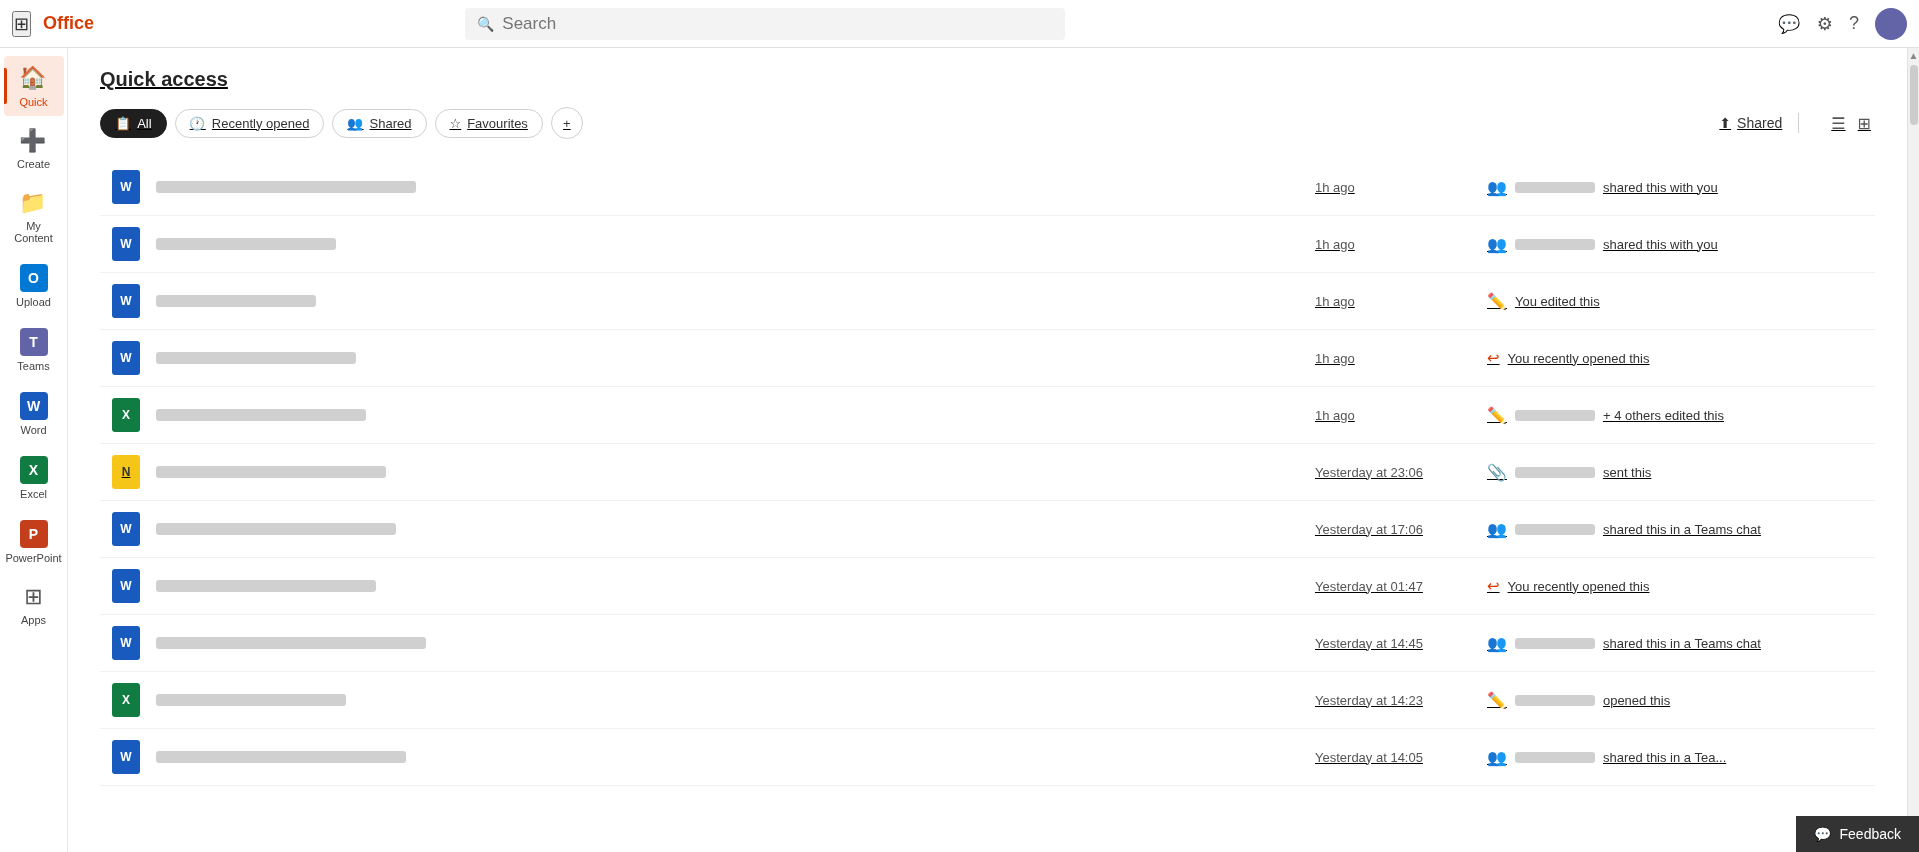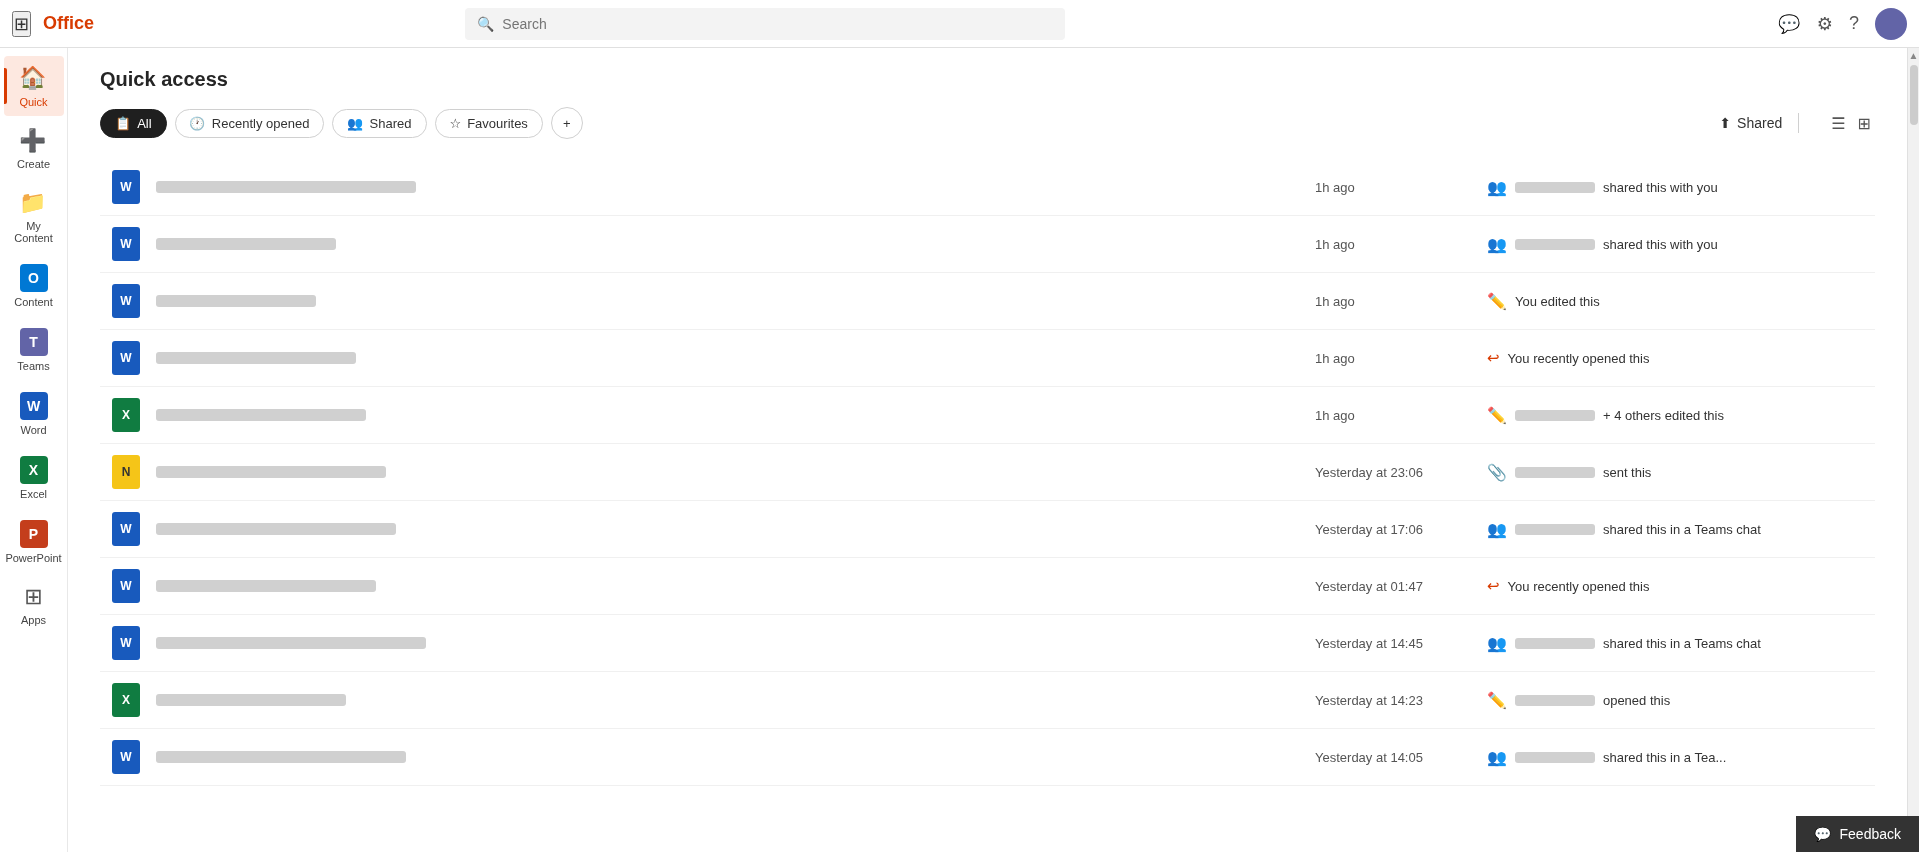--- a/index.html
+++ b/index.html
@@ -27,21 +27,21 @@
       display: flex;
       align-items: center;
       padding: 0 12px;
       height: 32px;
       gap: 8px;
     }
     .search-bar input {
       border: none;
       background: transparent;
       outline: none;
-      font-size: 14px;
+      font-size: 17px;
       color: #555;
       width: 100%;
     }
     .search-bar .search-icon-char { color: #888; font-size: 14px; }
     .top-nav-right { display: flex; align-items: center; gap: 16px; margin-left: auto; }
     .top-nav-right .icon-btn { color: #555; font-size: 18px; cursor: pointer; background: none; border: none; }
     .avatar { width: 32px; height: 32px; border-radius: 50%; background: #6264a7; display: flex; align-items: center; justify-content: center; color: #fff; font-size: 14px; font-weight: 600; cursor: pointer; }
 
     
     .main-layout {
@@ -111,20 +111,21 @@
     .icon-teams { background: #6264a7; }
     .icon-word { background: #185abd; }
     .icon-excel { background: #107c41; }
     .icon-powerpoint { background: #c43e1c; }
 
     
     .content-area {
       flex: 1;
       overflow-y: auto;
       padding: 20px 32px;
+      text-decoration: underline;
     }
 
     .quick-access-title {
       font-size: 20px;
       font-weight: 600;
       color: #252525;
       margin-bottom: 16px;
     }
 
     
@@ -314,21 +315,21 @@
     <div class="sidebar-item">
       <span style="font-size:22px;color:#555;">➕</span>
       <span class="item-label">Create</span>
     </div>
     <div class="sidebar-item">
       <span style="font-size:22px;color:#555;">📁</span>
       <span class="item-label">My Content</span>
     </div>
     <div class="sidebar-item">
       <span class="app-icon icon-outlook">O</span>
-      <span class="item-label">Content</span>
+      <span class="item-label">Upload</span>
     </div>
     <div class="sidebar-item">
       <span class="app-icon icon-teams">T</span>
       <span class="item-label">Teams</span>
     </div>
     <div class="sidebar-item">
       <span class="app-icon icon-word">W</span>
       <span class="item-label">Word</span>
     </div>
     <div class="sidebar-item">

